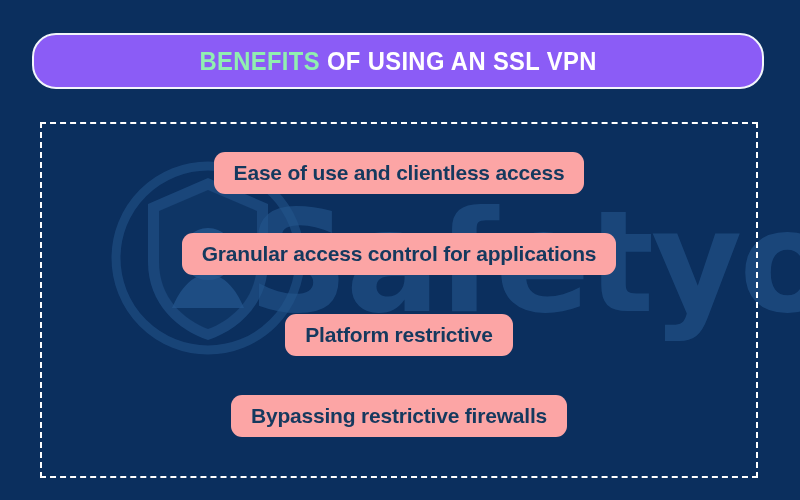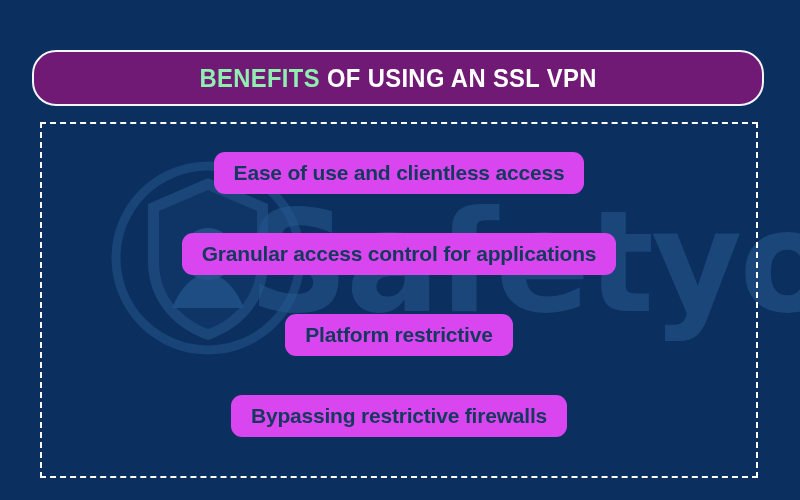--- a/index.html
+++ b/index.html
@@ -49,25 +49,25 @@
     color: rgba(36, 86, 141, 0.62);
     font-family: "DejaVu Sans", sans-serif;
     line-height: 170px;
     white-space: nowrap;
   }
 
   
   #title-box {
     position: absolute;
     left: 32px;
-    top: 50px;
+    top: 33px;
     width: 732px;
     height: 56px;
     box-sizing: border-box;
-    background: #701a75;
+    background: #8b5cf6;
     border: 2px solid #f2f6fa;
     border-radius: 24px;
     display: flex;
     align-items: center;
     justify-content: center;
     z-index: 3;
   }
   #title-text {
     font-family: "Liberation Sans", sans-serif;
     font-size: 25px;
@@ -103,21 +103,21 @@
     height: 356px;
     z-index: 2;
     display: flex;
     flex-direction: column;
     align-items: center;
     justify-content: flex-start;
     padding-top: 30px;
     box-sizing: border-box;
   }
   .pill {
-    background: #d946ef;
+    background: #fca5a5;
     color: #15395e;
     border-radius: 11px;
     height: 42px;
     display: flex;
     align-items: center;
     justify-content: center;
     padding: 7px 20px;
     margin-bottom: 39px;
     box-sizing: border-box;
     white-space: nowrap;

